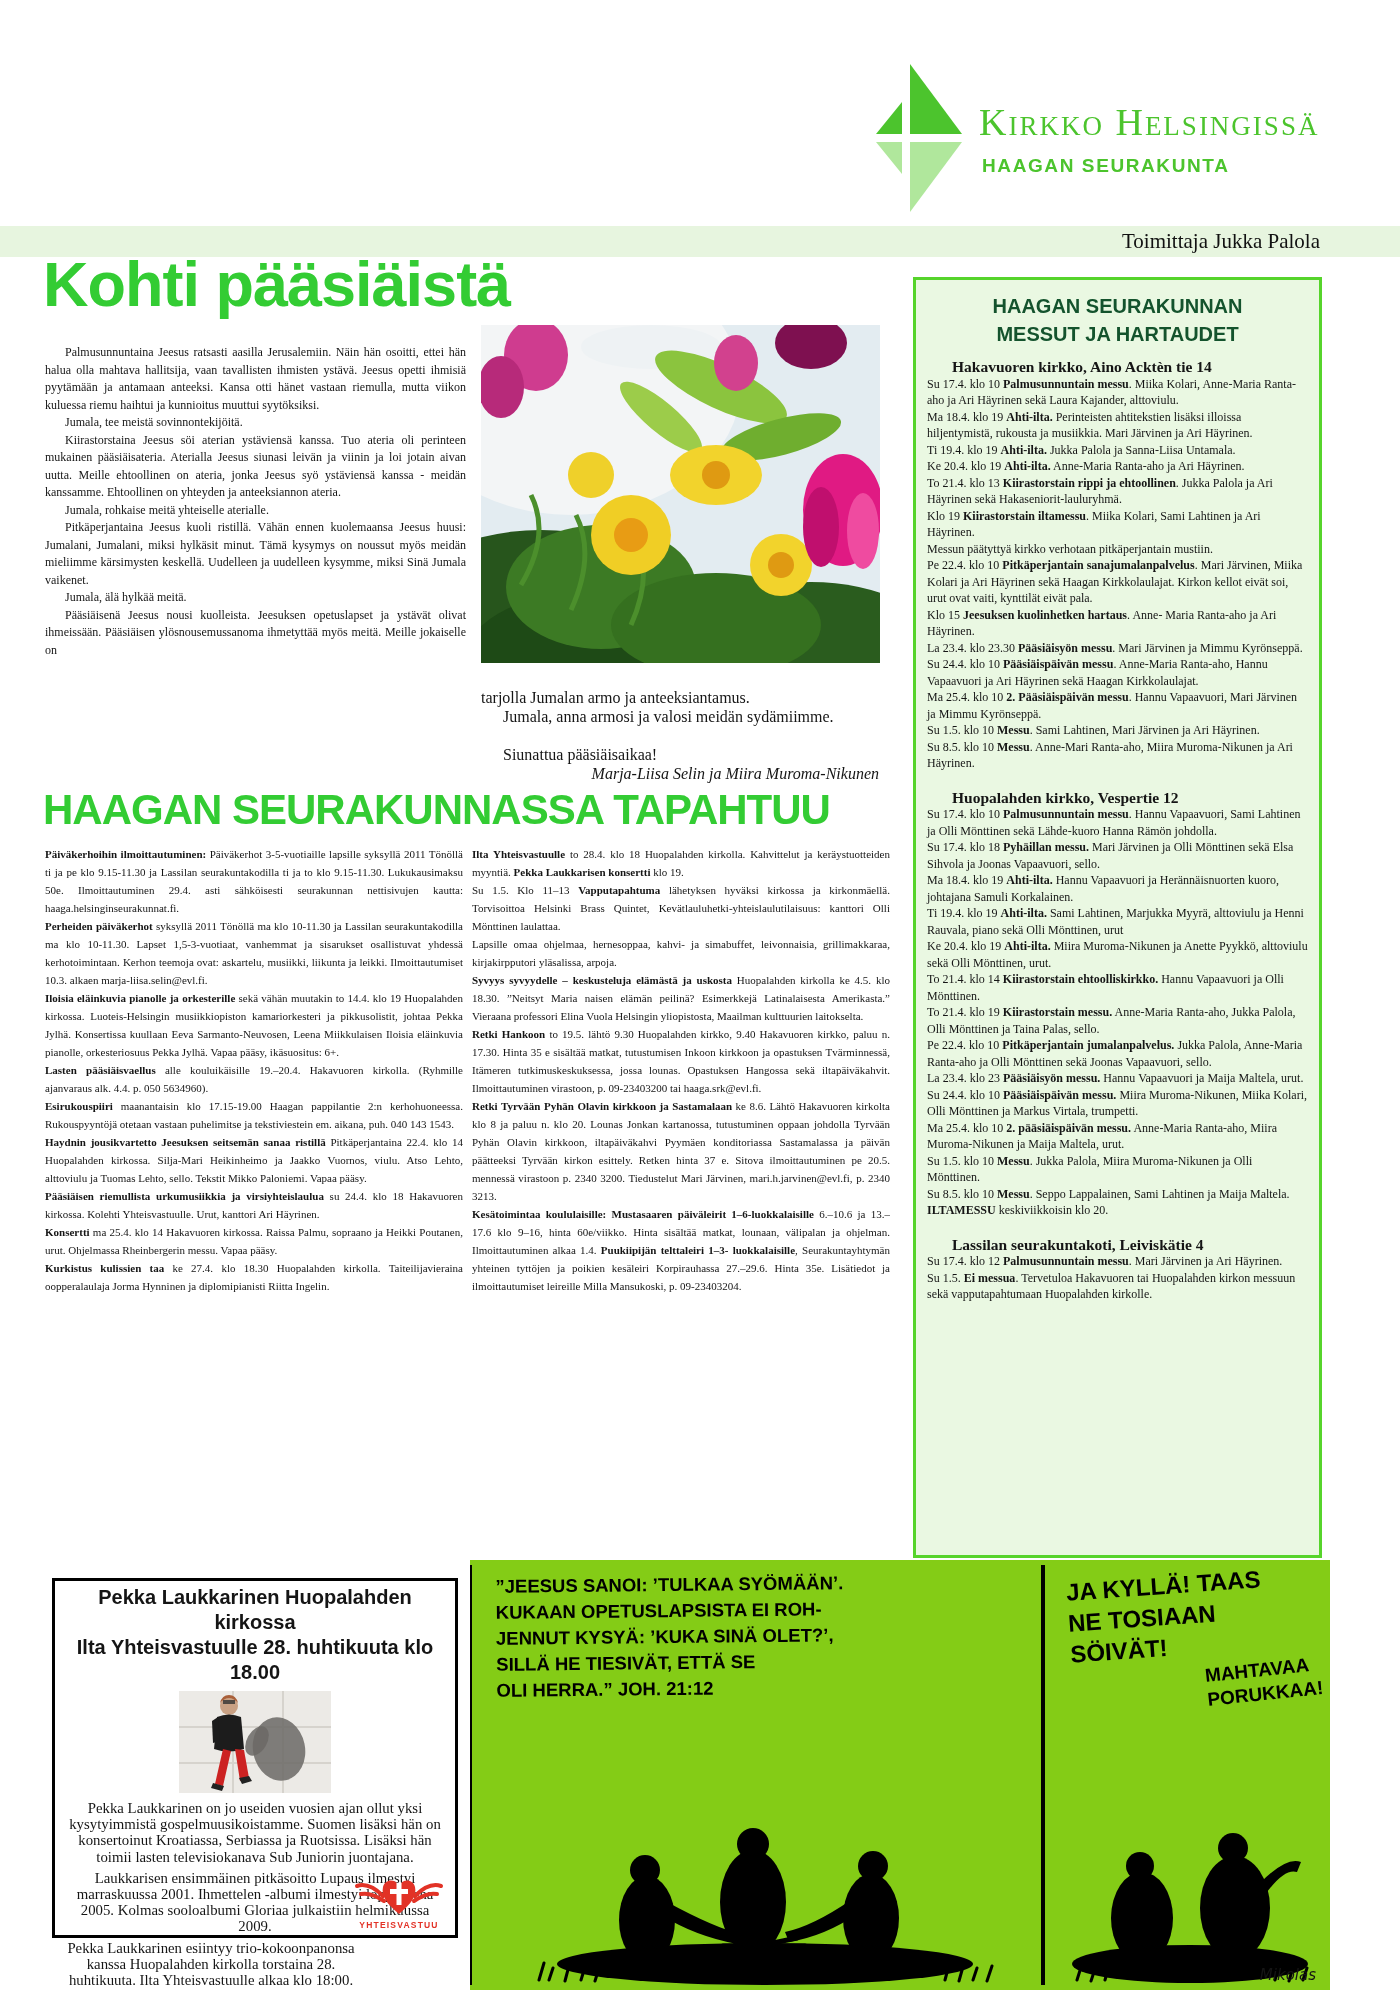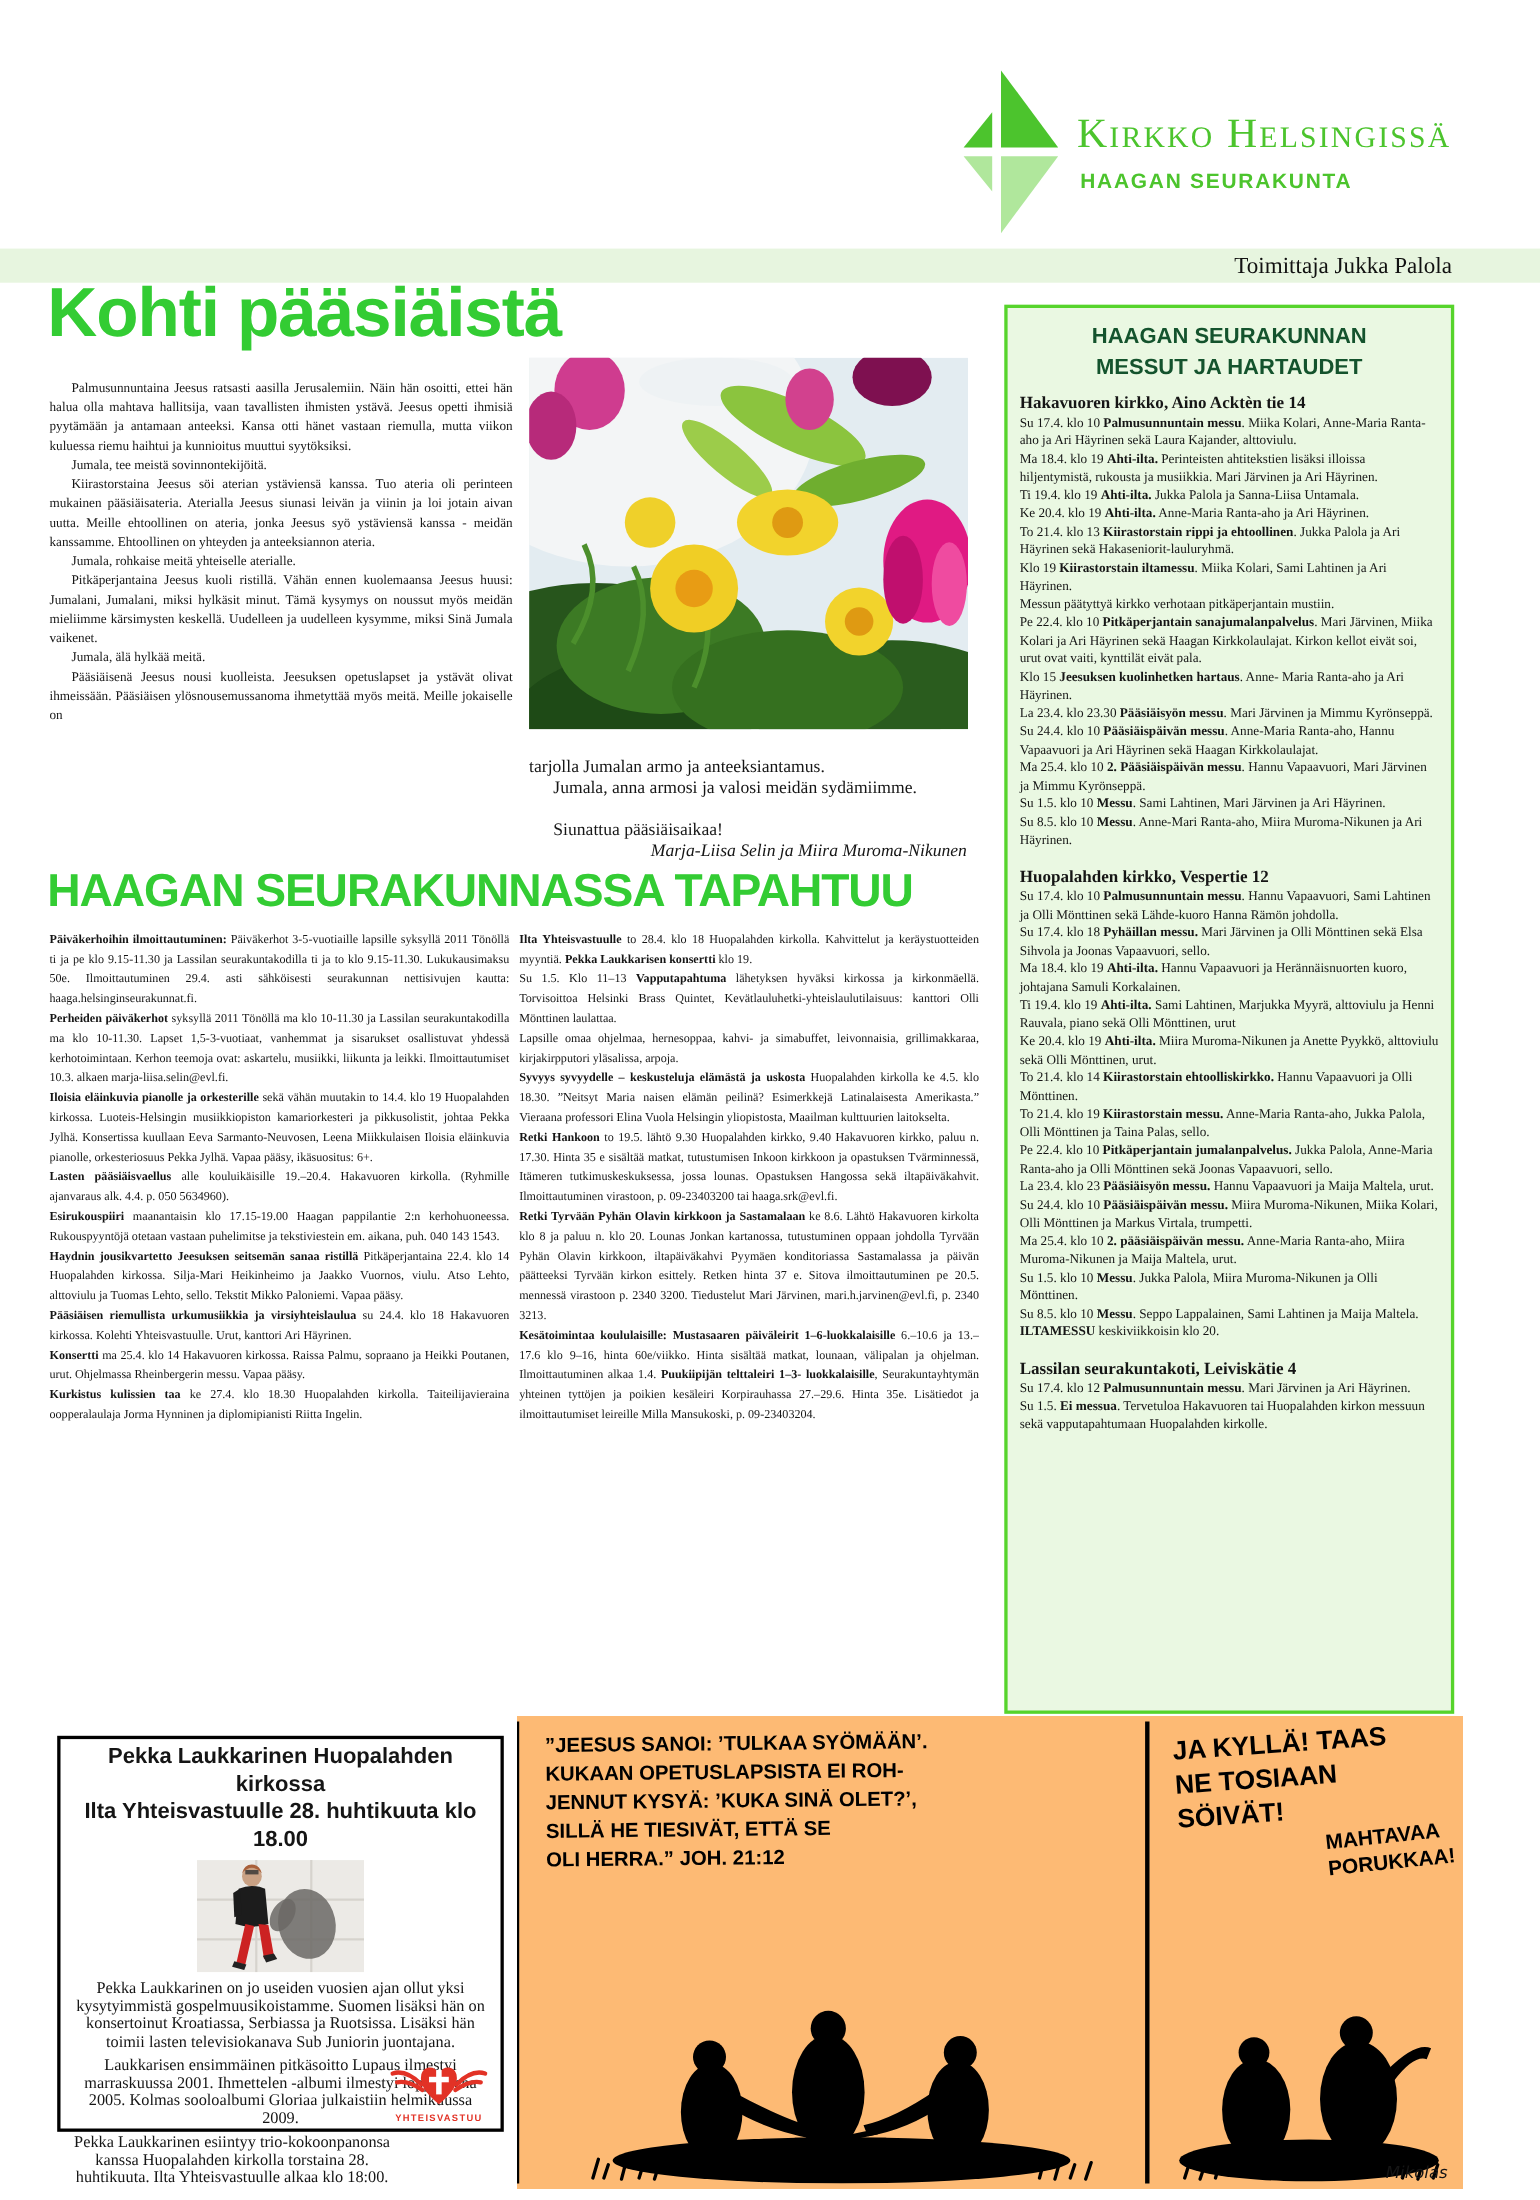--- a/index.html
+++ b/index.html
@@ -31,21 +31,21 @@
   .cap-l3{margin:19px 0 0 0;text-indent:22px;}
   .cap-l4{margin:0;font-style:italic;text-align:right;padding-right:6px;}
 
   
   .services-box{position:absolute;left:913px;top:277px;width:409px;height:1281px;box-sizing:border-box;
         background:#eaf8e2;border:3px solid #56d42b;padding:8px 11px;overflow:hidden;}
   .sb-title{font-family:"Liberation Sans",sans-serif;font-weight:bold;font-size:20px;line-height:28px;
         text-align:center;margin:4px 0 10px 0;color:#14532d;}
   .sb-section{margin-top:17px;}
   .sb-section:first-of-type{margin-top:0;}
-  .sb-head{font-weight:bold;font-size:15.5px;line-height:17.5px;}
+  .sb-head{font-weight:bold;font-size:15.5px;line-height:17.5px;margin-left:25px;}
   .sb-items p{margin:0;font-size:12px;line-height:16.5px;}
 
   
   .events-title{position:absolute;left:43px;top:786px;margin:0;font-family:"Liberation Sans",sans-serif;
         font-weight:bold;font-size:42px;letter-spacing:-1px;color:#33cc33;white-space:nowrap;}
   .ev-col{position:absolute;top:845px;width:418px;height:706px;font-size:11px;line-height:18px;
         text-align:justify;overflow:hidden;}
   #col1{left:45px;} #col2{left:472px;}
   .ev-col p{margin:0;}
 
@@ -55,21 +55,21 @@
   .promo-title{font-family:"Liberation Sans",sans-serif;font-weight:bold;font-size:20px;line-height:25px;margin:0;}
   .promo-photo{width:152px;height:102px;margin:6px auto 7px auto;}
   .promo-body{font-size:14.8px;line-height:16.2px;}
   .promo-body p{margin:0 0 5px 0;}
   .promo-body p:last-child{padding-right:88px;margin-bottom:0;}
   .yv-logo{position:absolute;right:8px;bottom:5px;width:96px;text-align:center;}
   .yv-text{font-family:"Liberation Sans",sans-serif;font-weight:bold;font-size:8.5px;
         letter-spacing:1.2px;color:#e23226;}
 
   
-  .comic{position:absolute;left:470px;top:1560px;width:860px;height:430px;background:#fdba74;}
+  .comic{position:absolute;left:470px;top:1560px;width:860px;height:430px;background:#84cc16;}
   .comic-rule-left{position:absolute;left:0;top:5px;width:2px;height:420px;background:#000;}
   .comic-divider{position:absolute;left:571px;top:5px;width:4px;height:420px;background:#000;}
   .comic-text{font-family:"Liberation Sans",sans-serif;font-weight:bold;white-space:pre-line;color:#000;}
   .c-p1-text{position:absolute;left:26px;top:12px;font-size:18.5px;line-height:26px;transform:rotate(-0.6deg);}
   .c-p2-text1{position:absolute;left:598px;top:10px;font-size:24px;line-height:31px;transform:rotate(-4deg);}
   .c-p2-text2{position:absolute;left:736px;top:98px;font-size:19px;line-height:24px;transform:rotate(-6deg);}
   .c-sign{position:absolute;right:14px;bottom:6px;font-family:"DejaVu Sans",sans-serif;
         font-style:italic;font-size:15px;}
   .c-art1{position:absolute;left:55px;top:180px;}
   .c-art2{position:absolute;left:595px;top:190px;}

